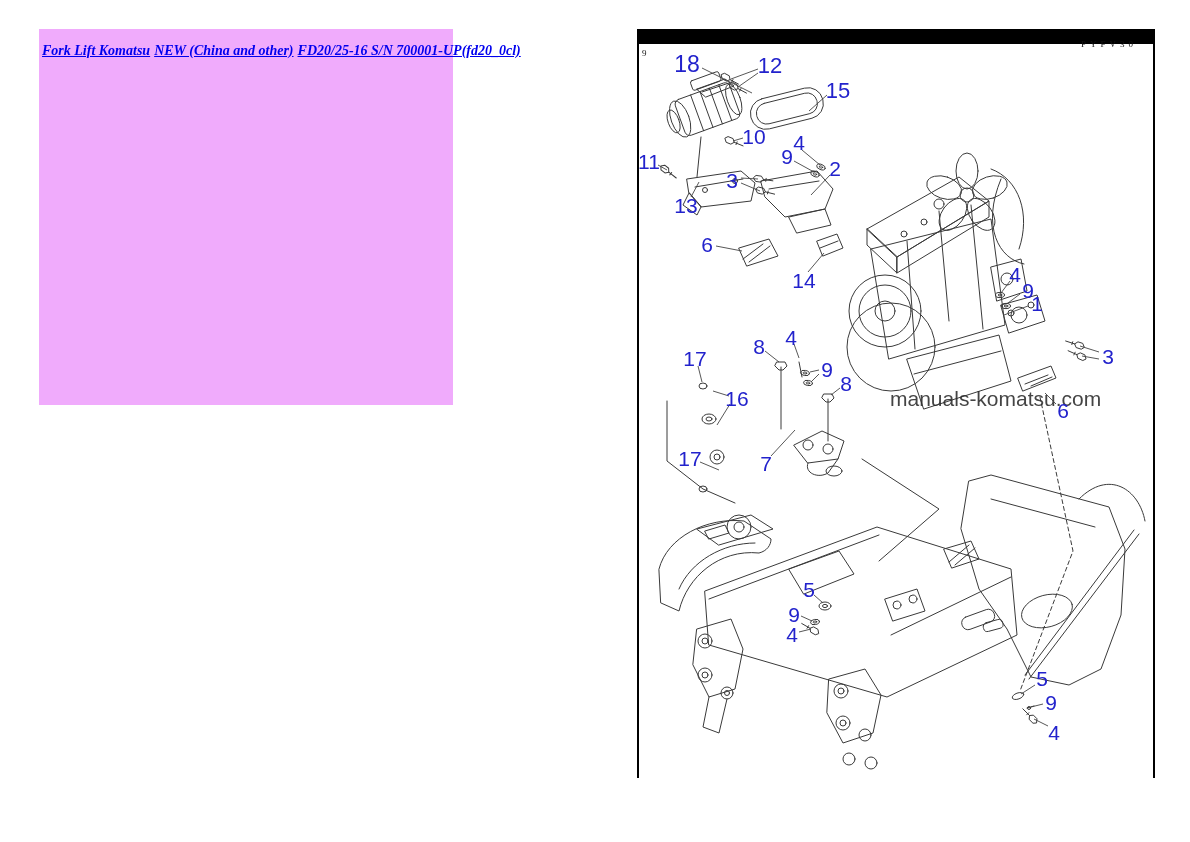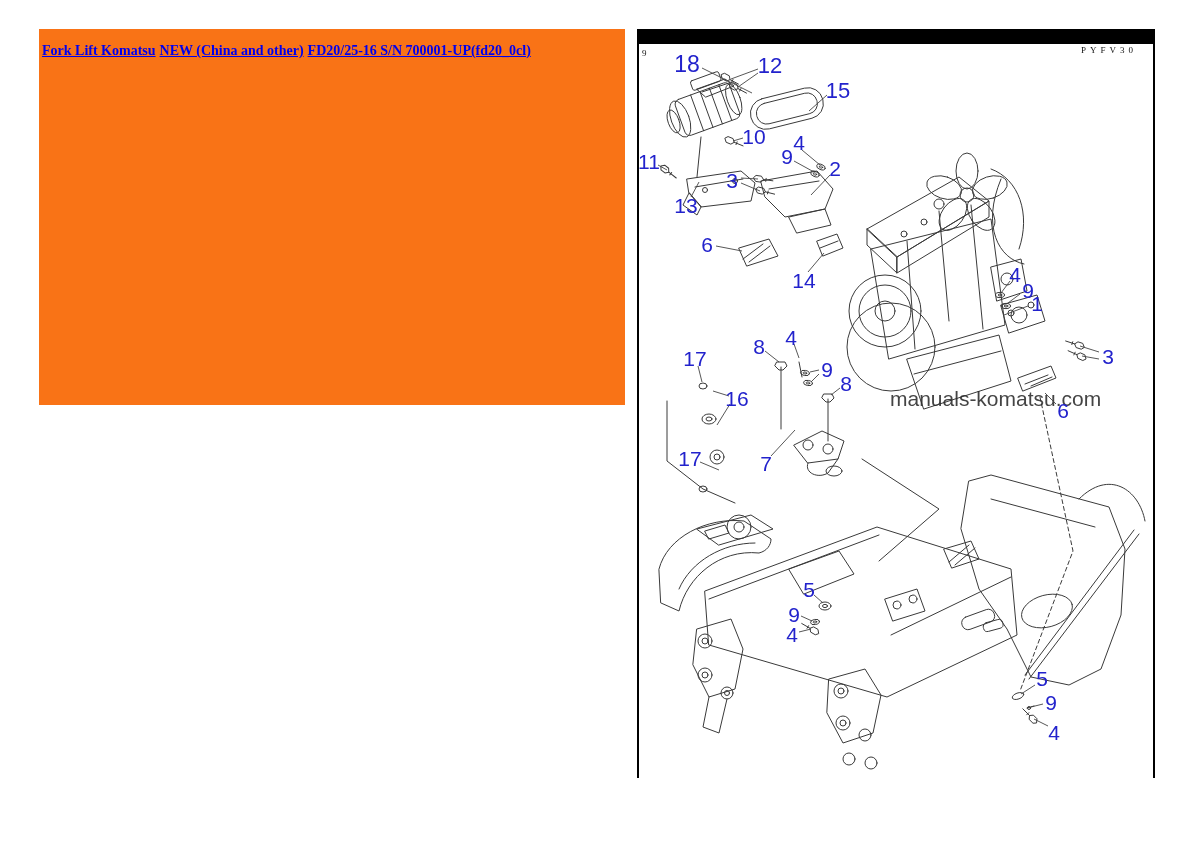--- a/index.html
+++ b/index.html
@@ -1,32 +1,32 @@
 <!DOCTYPE html>
 <html><head>
 <meta charset="utf-8">
 <style>
   html,body{margin:0;padding:0;background:#ffffff;}
   body{width:1190px;height:842px;position:relative;overflow:hidden;
        font-family:"Liberation Sans",sans-serif;}
   .page{position:absolute;inset:0;}
   
-  .left-panel{position:absolute;left:39px;top:29px;width:586px;height:376px;
-              background:#f97316;}
+  .left-panel{position:absolute;left:39px;top:29px;width:414px;height:376px;
+              background:#f0abfc;font-style:italic;}
   .breadcrumb{padding:14px 2px 0 3px;font-family:"Liberation Serif",serif;
               font-weight:bold;font-size:14px;line-height:1.1;white-space:nowrap;}
   .breadcrumb a{color:#0000ee;text-decoration:underline;margin-right:4px;cursor:pointer;}
   
   .diagram-panel{position:absolute;left:637px;top:29px;width:518px;height:749px;
                  box-sizing:border-box;border-left:2px solid #000;border-right:2px solid #000;
                  background:#ffffff;}
   .diagram-topbar{position:absolute;left:0;top:0;width:100%;height:15px;background:#000;}
   .page-number{position:absolute;left:3px;top:19px;font-size:9px;color:#111;
                font-family:"Liberation Serif",serif;}
-  .plate-code{position:absolute;right:16px;top:16px;font-size:9px;color:#111;
+  .plate-code{position:absolute;right:16px;top:10px;font-size:9px;color:#111;
               letter-spacing:4px;font-family:"Liberation Serif",serif;}
   svg.art{position:absolute;left:0;top:0;}
   svg.art *{vector-effect:non-scaling-stroke;}
   .ln{stroke:#3a3a3a;stroke-width:1;fill:none;stroke-linejoin:round;stroke-linecap:round;}
   .callout-text{font-family:"Liberation Sans",sans-serif;}
   .watermark{font-family:"Liberation Sans",sans-serif;font-size:21px;fill:#2b2b2b;opacity:.88;}
 </style>
 </head>
 <body>
 

